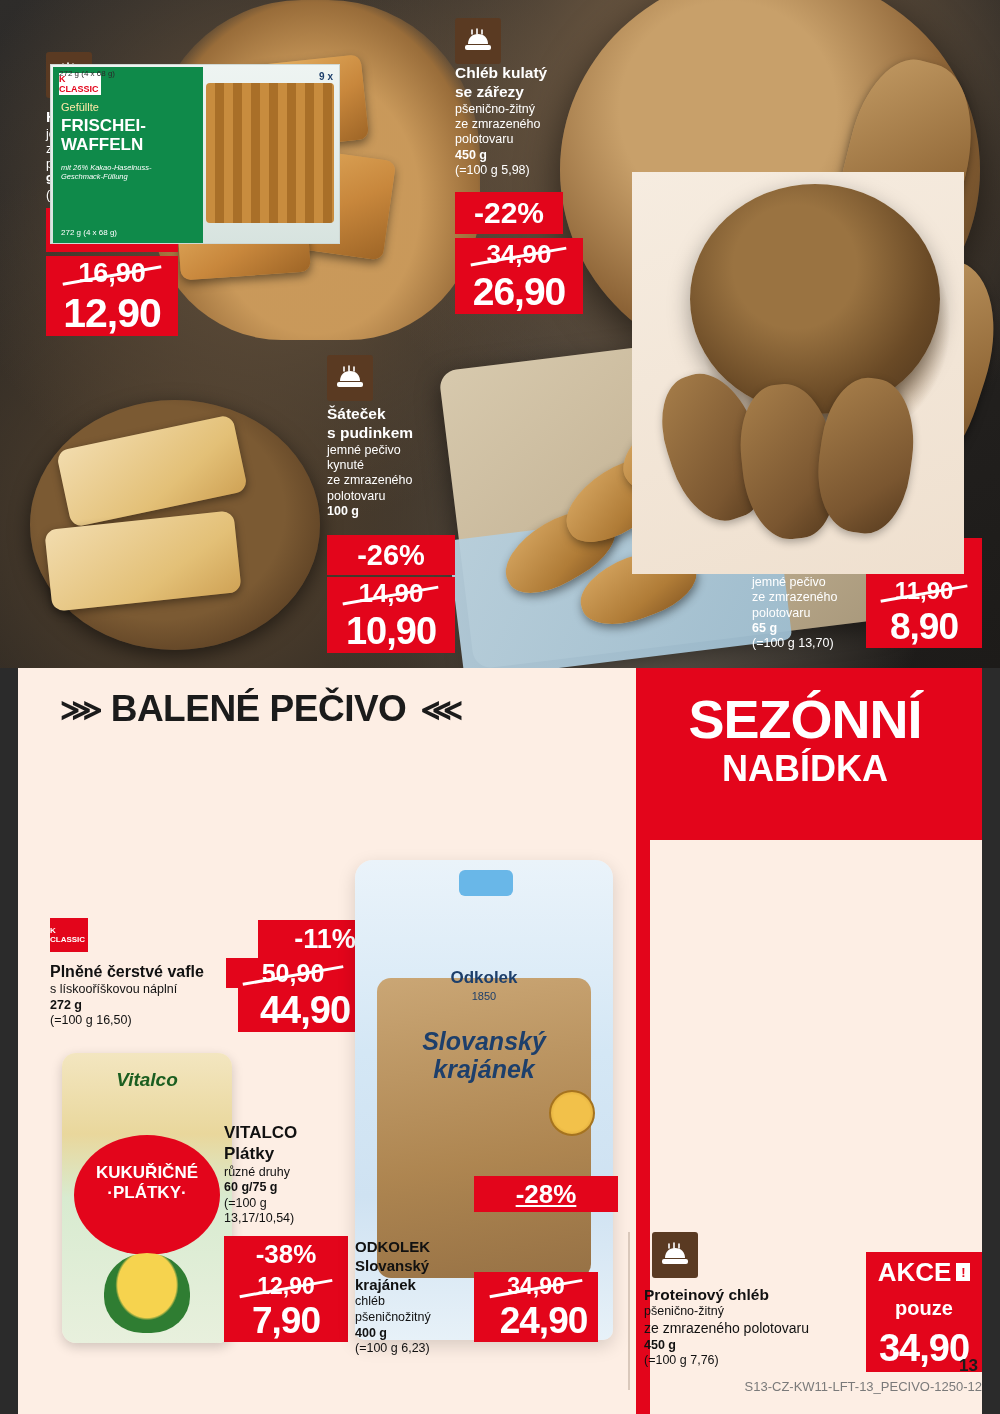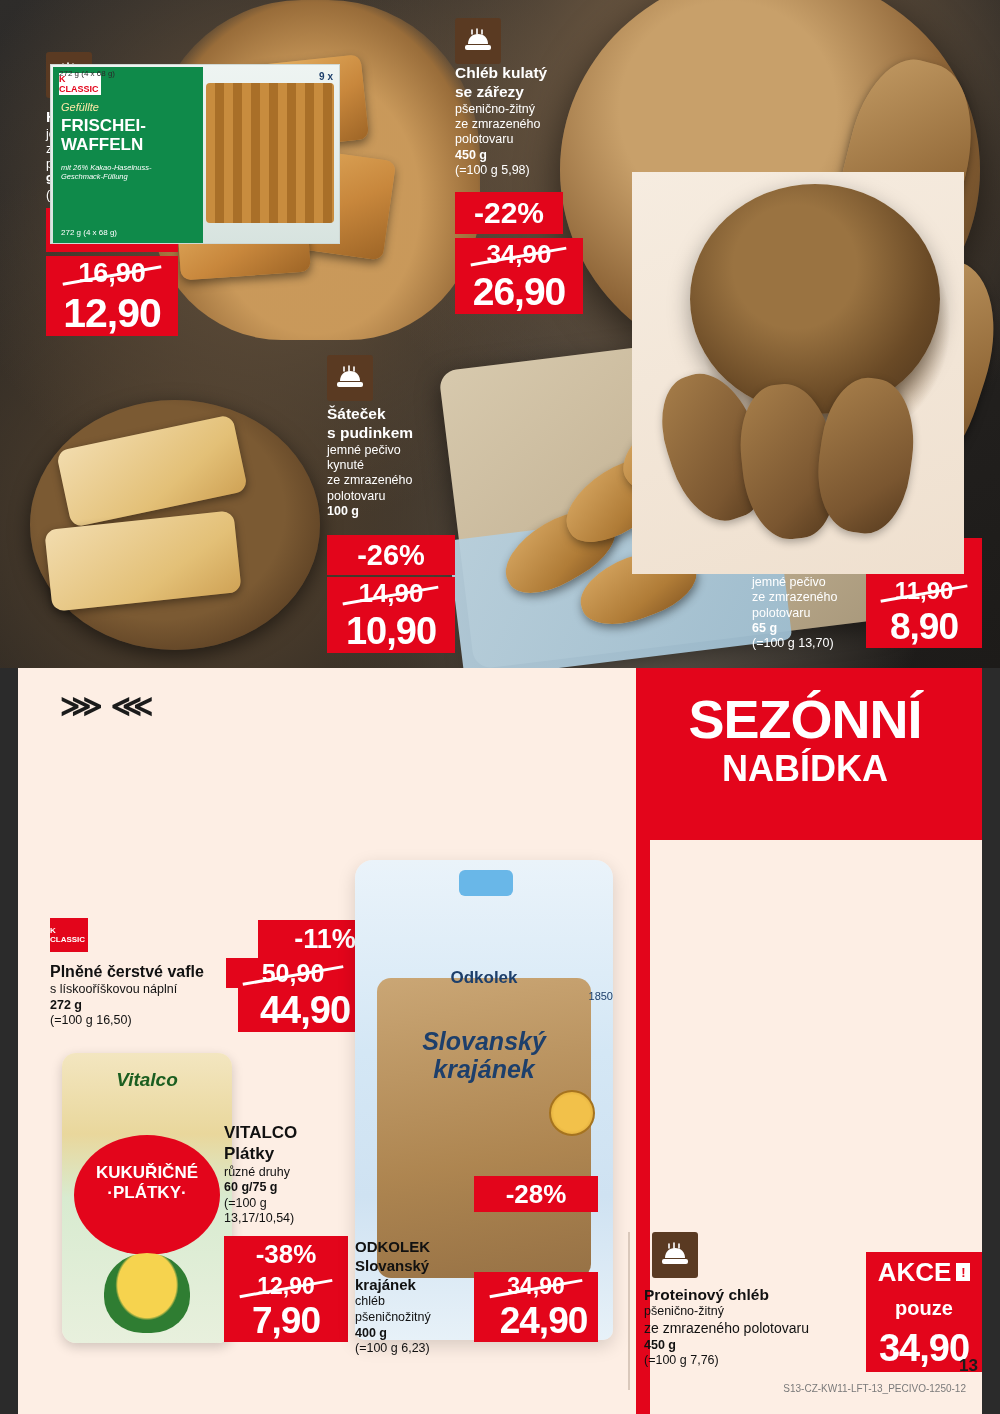--- a/index.html
+++ b/index.html
@@ -145,21 +145,21 @@
   
   .waffle-pack{
     position:absolute; left:50px; top:64px; width:290px; height:180px;
     background:linear-gradient(180deg,#eef4f2 0%,#e3ece9 58%,#d7e3df 100%);
     border:1px solid #cfd8d4;
   }
   .waffle-green{ position:absolute; left:2px; top:2px; width:150px; height:176px; background:#0f8a4a; }
   .kbadge{ position:absolute; left:8px; top:8px; width:42px; height:22px; background:#fff; color:#e3051b;
            font-size:9px; font-weight:bold; display:flex; align-items:center; justify-content:center; }
   .waffle-txt{ position:absolute; left:10px; top:52px; color:#fff; font-weight:bold; font-size:17px; line-height:1.1; }
-  .waffle-sub{ position:absolute; left:10px; top:36px; color:#ffe9a8; font-size:11px; font-style:italic; }
+  .waffle-sub{ position:absolute; left:10px; top:36px; color:#ffe9a8; font-size:11px; }
   .waffle-img{ position:absolute; left:155px; top:18px; width:128px; height:140px;
                background:
                  repeating-linear-gradient(90deg,#c88c3e 0 9px,#a96f28 9px 18px),
                  repeating-linear-gradient(0deg,#c88c3e 0 9px,#a96f28 9px 18px);
                border-radius:4px; }
 
   .kclassic{
     position:absolute; left:50px; top:918px; width:38px; height:34px; background:#e3051b;
     color:#fff; font-size:8px; font-weight:bold; display:flex; align-items:center; justify-content:center;
   }
@@ -203,21 +203,21 @@
     opacity:.85;
   }
   .breadbag .lbl{
     position:absolute; left:0; top:168px; width:258px; text-align:center; color:#1d3f6b;
     font-weight:bold; font-size:25px; font-style:italic; line-height:1.1;
   }
   .breadbag .brand{
     position:absolute; left:0; top:108px; width:258px; text-align:center; color:#1d3f6b;
     font-size:17px; font-weight:bold;
   }
-  .breadbag .yr{ position:absolute; left:0; top:130px; width:258px; text-align:right; color:#1d3f6b; font-size:11px; }
+  .breadbag .yr{ position:absolute; left:0; top:130px; width:258px; text-align:center; color:#1d3f6b; font-size:11px; }
   .breadbag .seal{ position:absolute; left:194px; top:230px; width:46px; height:46px; border-radius:50%;
                    background:radial-gradient(circle,#f2c14a 0 60%,#c8922a 100%); border:2px solid #a5731f; }
 
   
   .season-photo{
     position:absolute; left:632px; top:172px; width:332px; height:402px;
     background:
       radial-gradient(circle at 58% 38%, #6b4a24 0 22%, rgba(0,0,0,0) 40%),
       linear-gradient(160deg,#f6ece0,#efe0cf);
     overflow:hidden;
@@ -245,21 +245,21 @@
   .pouzeprice{
     position:absolute; left:866px; top:1324px; width:116px; height:48px;
     background:#e3051b; color:#fff; font-weight:bold; font-size:38px;
     display:flex; align-items:center; justify-content:center; letter-spacing:-1px;
   }
 
   .pagenum{
     position:absolute; right:22px; bottom:38px; font-weight:bold; font-size:17px; color:#1b1b1b;
   }
   .code{
-    position:absolute; right:34px; bottom:20px; font-size:10px; color:#7a7a7a;
+    position:absolute; right:18px; bottom:20px; font-size:13px; color:#7a7a7a;
   }
   .divider-v{
     position:absolute; left:628px; top:1232px; width:2px; height:158px; background:#d9c8bb;
   }
 </style>
 </head>
 <body>
 
 <div class="photo-area">
 
@@ -379,20 +379,21 @@
 </div>
 
 <div class="bottom">
   <div class="bottom-left"></div>
   <div class="redpanel"></div>
   <div class="creambox"></div>
 </div>
 
 <div class="balene-title" style="top:688px;">
   <span class="wheat-arrows">⋙</span>
+  <span>BALENÉ PEČIVO</span>
   <span class="wheat-arrows">⋘</span>
 </div>
 
 <div class="sez" style="top:692px;">
   <div class="l1">SEZÓNNÍ</div>
   <div class="l2">NABÍDKA</div>
 </div>
 
 <div class="season-photo">
   <div class="bigloaf"></div>
@@ -469,21 +470,21 @@
 
 <div style="position:absolute;left:355px;top:1238px;width:135px;color:#111;line-height:1.25;">
   <div style="font-weight:bold;font-size:15px;">ODKOLEK</div>
   <div style="font-weight:bold;font-size:15px;">Slovanský</div>
   <div style="font-weight:bold;font-size:15px;">krajánek</div>
   <div style="font-size:12.5px;">chléb</div>
   <div style="font-size:12.5px;">pšeničnožitný</div>
   <div style="font-weight:bold;font-size:12.5px;">400 g</div>
   <div style="font-size:12.5px;">(=100 g 6,23)</div>
 </div>
-<div class="disc" style="position:absolute;left:474px;top:1176px;width:124px;height:36px;font-size:26px;">-28%</div>
+<div class="disc" style="position:absolute;left:474px;top:1176px;width:144px;height:36px;font-size:26px;text-decoration:underline;">-28%</div>
 <div class="oldprice" style="position:absolute;left:474px;top:1272px;width:124px;height:28px;font-size:23px;">
   <span>34,90</span>
     <span class="strike"></span>
 </div>
 <div class="newprice" style="position:absolute;left:474px;top:1300px;width:124px;height:42px;font-size:37px;padding-left:15px;">24,90</div>
 
 <div class="divider-v"></div>
 
 <div style="position:absolute;left:652px;top:1232px;" class="bicon">
   <svg width="30" height="26" viewBox="0 0 30 26">

